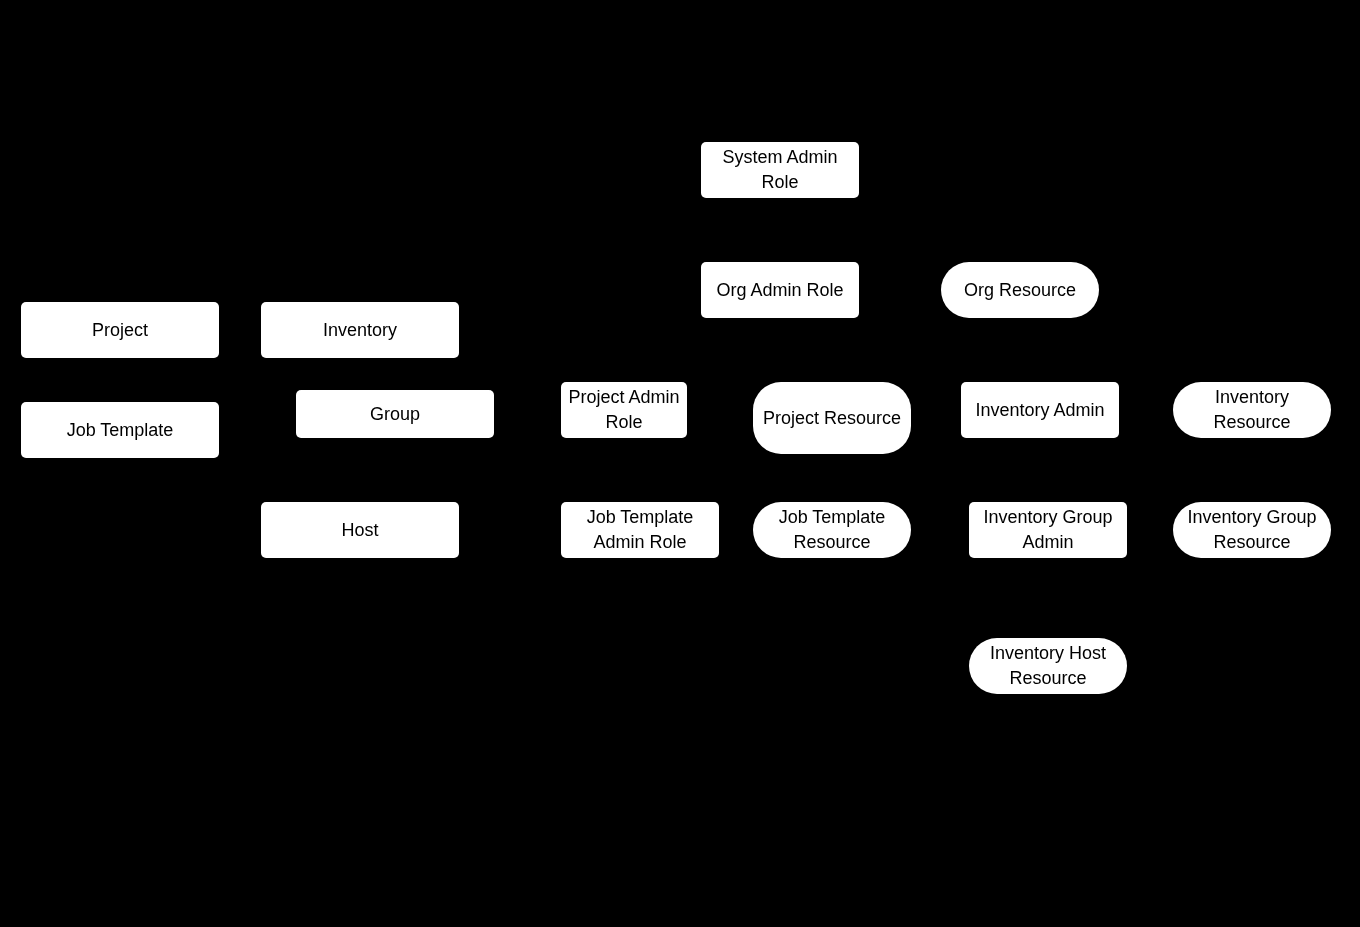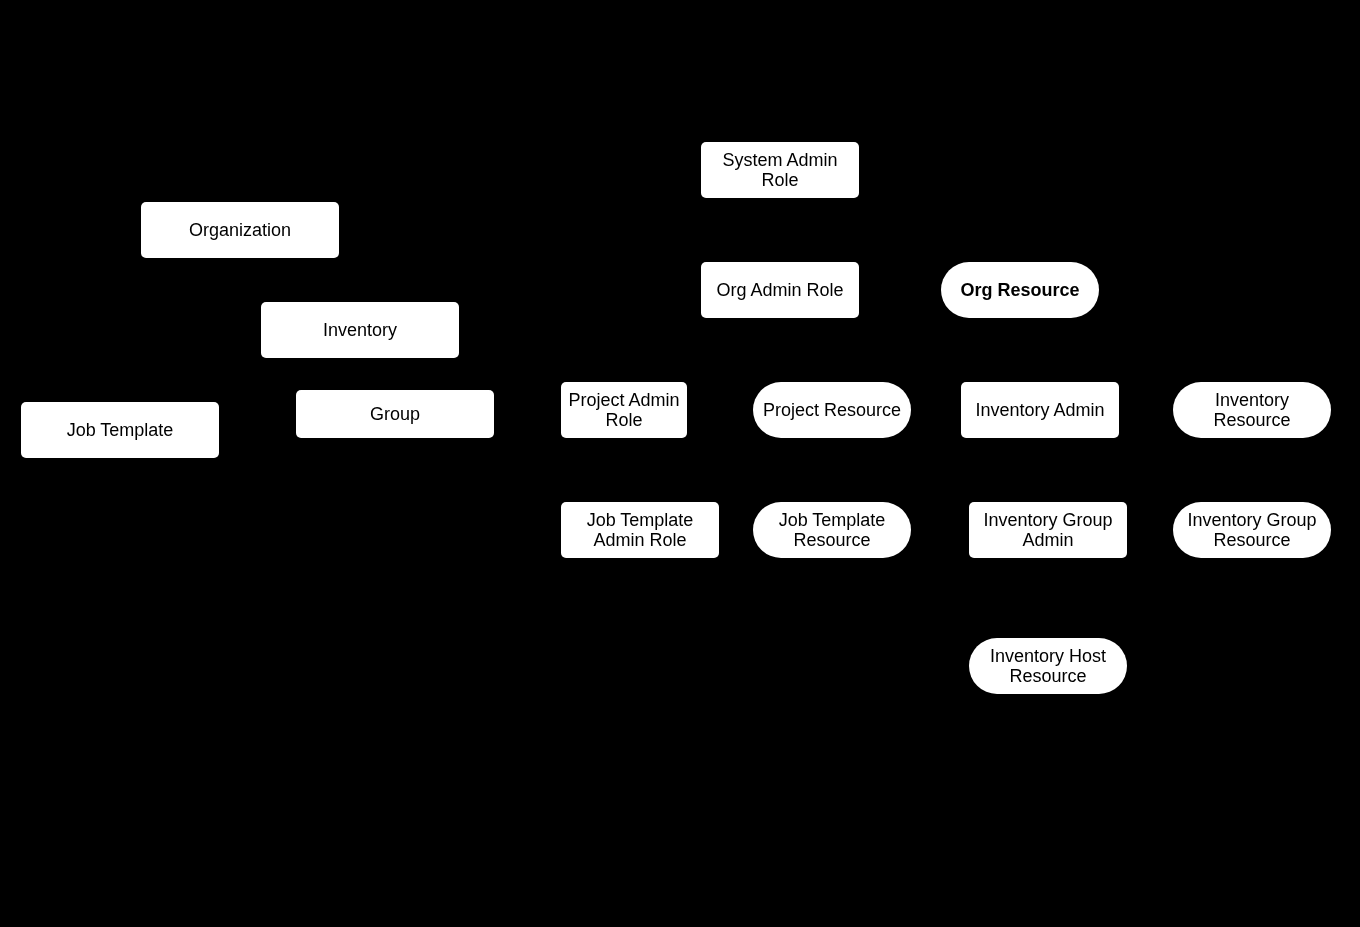--- a/index.html
+++ b/index.html
@@ -17,65 +17,68 @@
   }
   .node {
     position: absolute;
     background: #ffffff;
     color: #000000;
     display: flex;
     align-items: center;
     justify-content: center;
     text-align: center;
     font-size: 18px;
-    line-height: 20px;
+    line-height: 25px;
     box-sizing: border-box;
     padding: 0 4px;
   }
   .node span {
     white-space: pre-line;
   }
   .rect {
     border-radius: 5px;
   }
   .stadium {
     border-radius: 28px;
   }
 </style>
 </head>
 <body>
 
 <div class="canvas">
-    <div class="node rect" style="left: 141px; top: 202px; width: 198px; height: 56px;">
-      <span>Organization</span>
+    <div class="node rect" style="left: 21px; top: 302px; width: 198px; height: 56px;">
+      <span>Project</span>
     </div>
     <div class="node rect" style="left: 261px; top: 302px; width: 198px; height: 56px;">
       <span>Inventory</span>
     </div>
     <div class="node rect" style="left: 21px; top: 402px; width: 198px; height: 56px;">
       <span>Job Template</span>
     </div>
     <div class="node rect" style="left: 261px; top: 390px; width: 198px; height: 48px; margin-left: 35px;">
       <span>Group</span>
     </div>
+    <div class="node rect" style="left: 261px; top: 502px; width: 198px; height: 56px;">
+      <span>Host</span>
+    </div>
     <div class="node rect" style="left: 701px; top: 142px; width: 158px; height: 56px;">
       <span>System Admin
 Role</span>
     </div>
     <div class="node rect" style="left: 701px; top: 262px; width: 158px; height: 56px; justify-content: center;">
       <span>Org Admin Role</span>
     </div>
-    <div class="node stadium" style="left: 941px; top: 262px; width: 158px; height: 56px; font-weight: bold;">
+    <div class="node stadium" style="left: 941px; top: 262px; width: 158px; height: 56px;">
       <span>Org Resource</span>
     </div>
     <div class="node rect" style="left: 561px; top: 382px; width: 126px; height: 56px;">
       <span>Project Admin
 Role</span>
     </div>
-    <div class="node stadium" style="left: 753px; top: 382px; width: 158px; height: 56px;">
+    <div class="node stadium" style="left: 753px; top: 382px; width: 158px; height: 72px;">
       <span>Project Resource</span>
     </div>
     <div class="node rect" style="left: 961px; top: 382px; width: 158px; height: 56px;">
       <span>Inventory Admin</span>
     </div>
     <div class="node stadium" style="left: 1173px; top: 382px; width: 158px; height: 56px;">
       <span>Inventory
 Resource</span>
     </div>
     <div class="node rect" style="left: 561px; top: 502px; width: 158px; height: 56px;">

